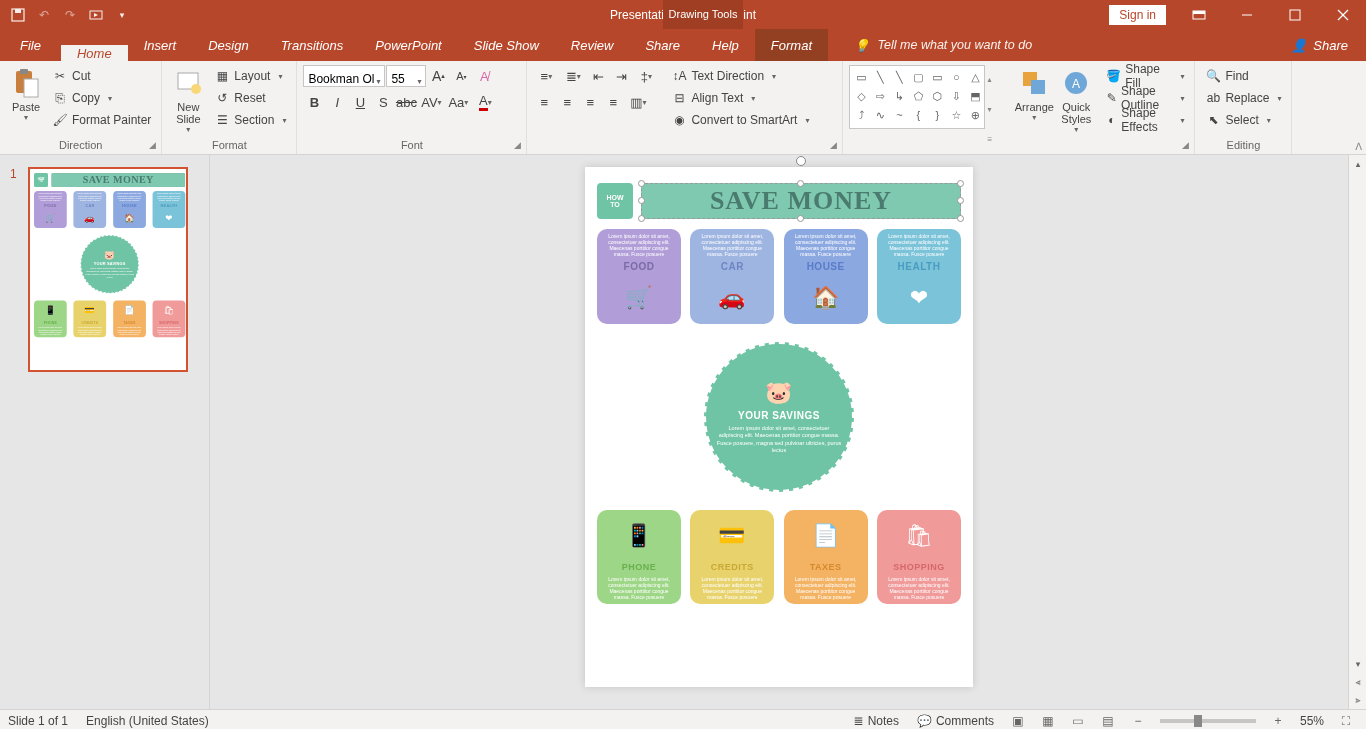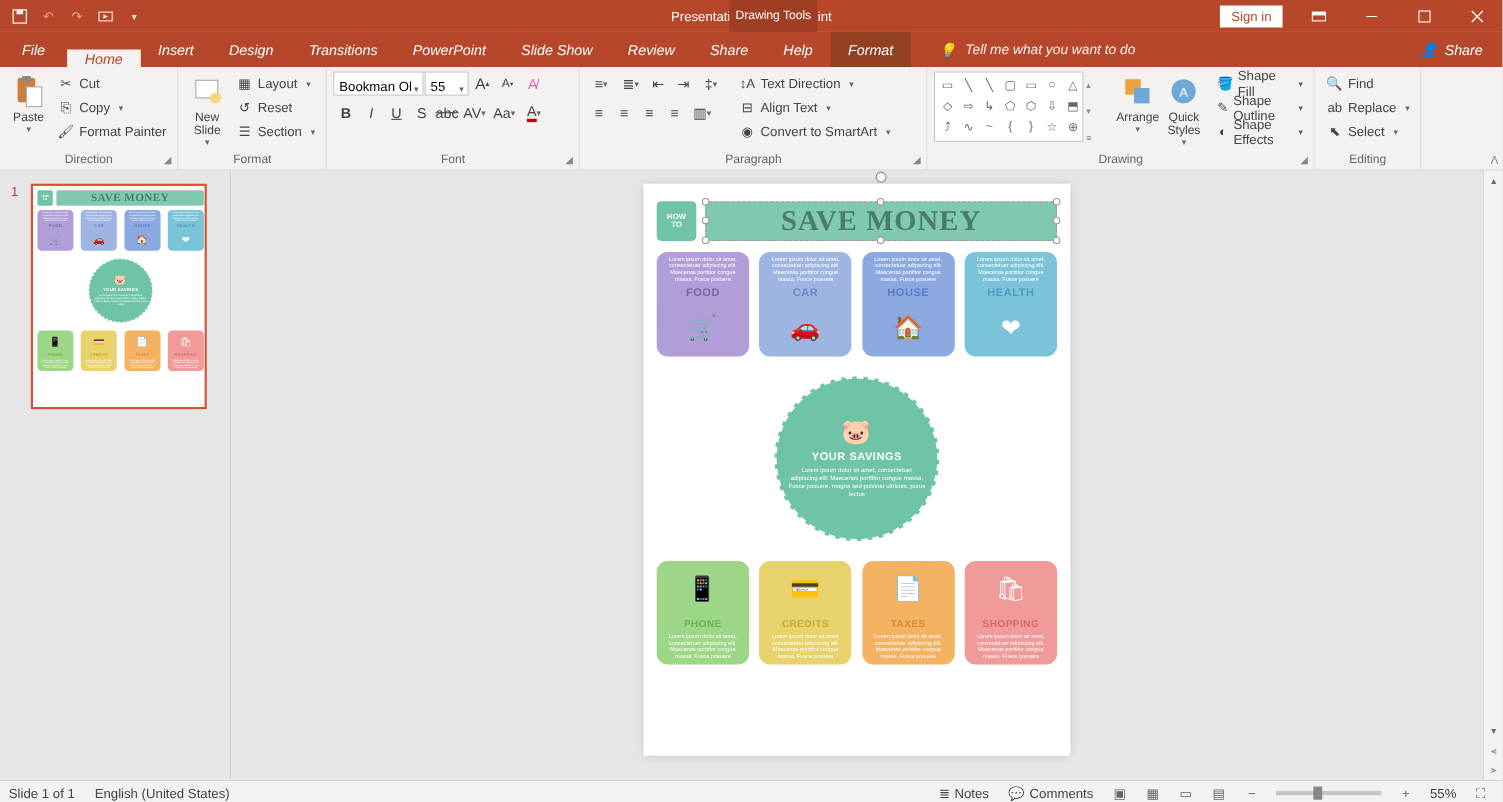--- a/index.html
+++ b/index.html
@@ -313,21 +313,20 @@
             <span>Align Text</span>
             <span class="dd" style="margin-left:4px">▾</span>
           </div>
         <div class="small-row">
             <span class="ic">◉</span>
             <span>Convert to SmartArt</span>
             <span class="dd" style="margin-left:4px">▾</span>
           </div>
       </div>
     </div>
-    <div class="group-label">Paragraph</div>
     <div class="group-launcher">◢</div>
   </div>
 
   <div class="group" style="width:352px">
     <div class="group-body">
       <div class="shapes-gallery">
         <div class="s">▭</div>
           <div class="s">╲</div>
           <div class="s">╲</div>
           <div class="s">▢</div>
@@ -386,21 +385,20 @@
             <span>Shape Outline</span>
             <span class="dd" style="margin-left:4px">▾</span>
           </div>
         <div class="small-row">
             <span class="ic">◐</span>
             <span>Shape Effects</span>
             <span class="dd" style="margin-left:4px">▾</span>
           </div>
       </div>
     </div>
-    <div class="group-label">Drawing</div>
     <div class="group-launcher">◢</div>
   </div>
 
   <div class="group">
     <div class="group-body">
         <div class="stack">
       <div class="small-row">
             <span class="ic">🔍</span>
             <span>Find</span>
           </div>

